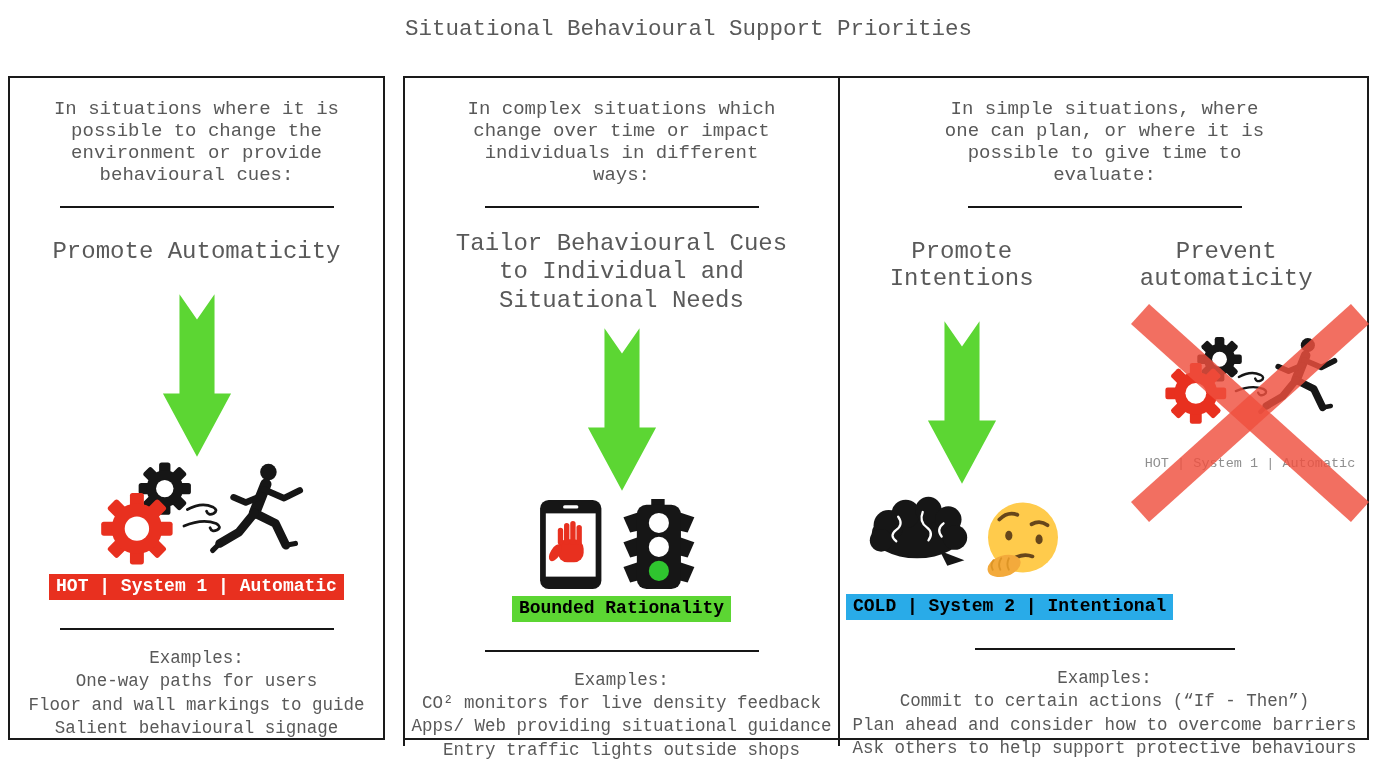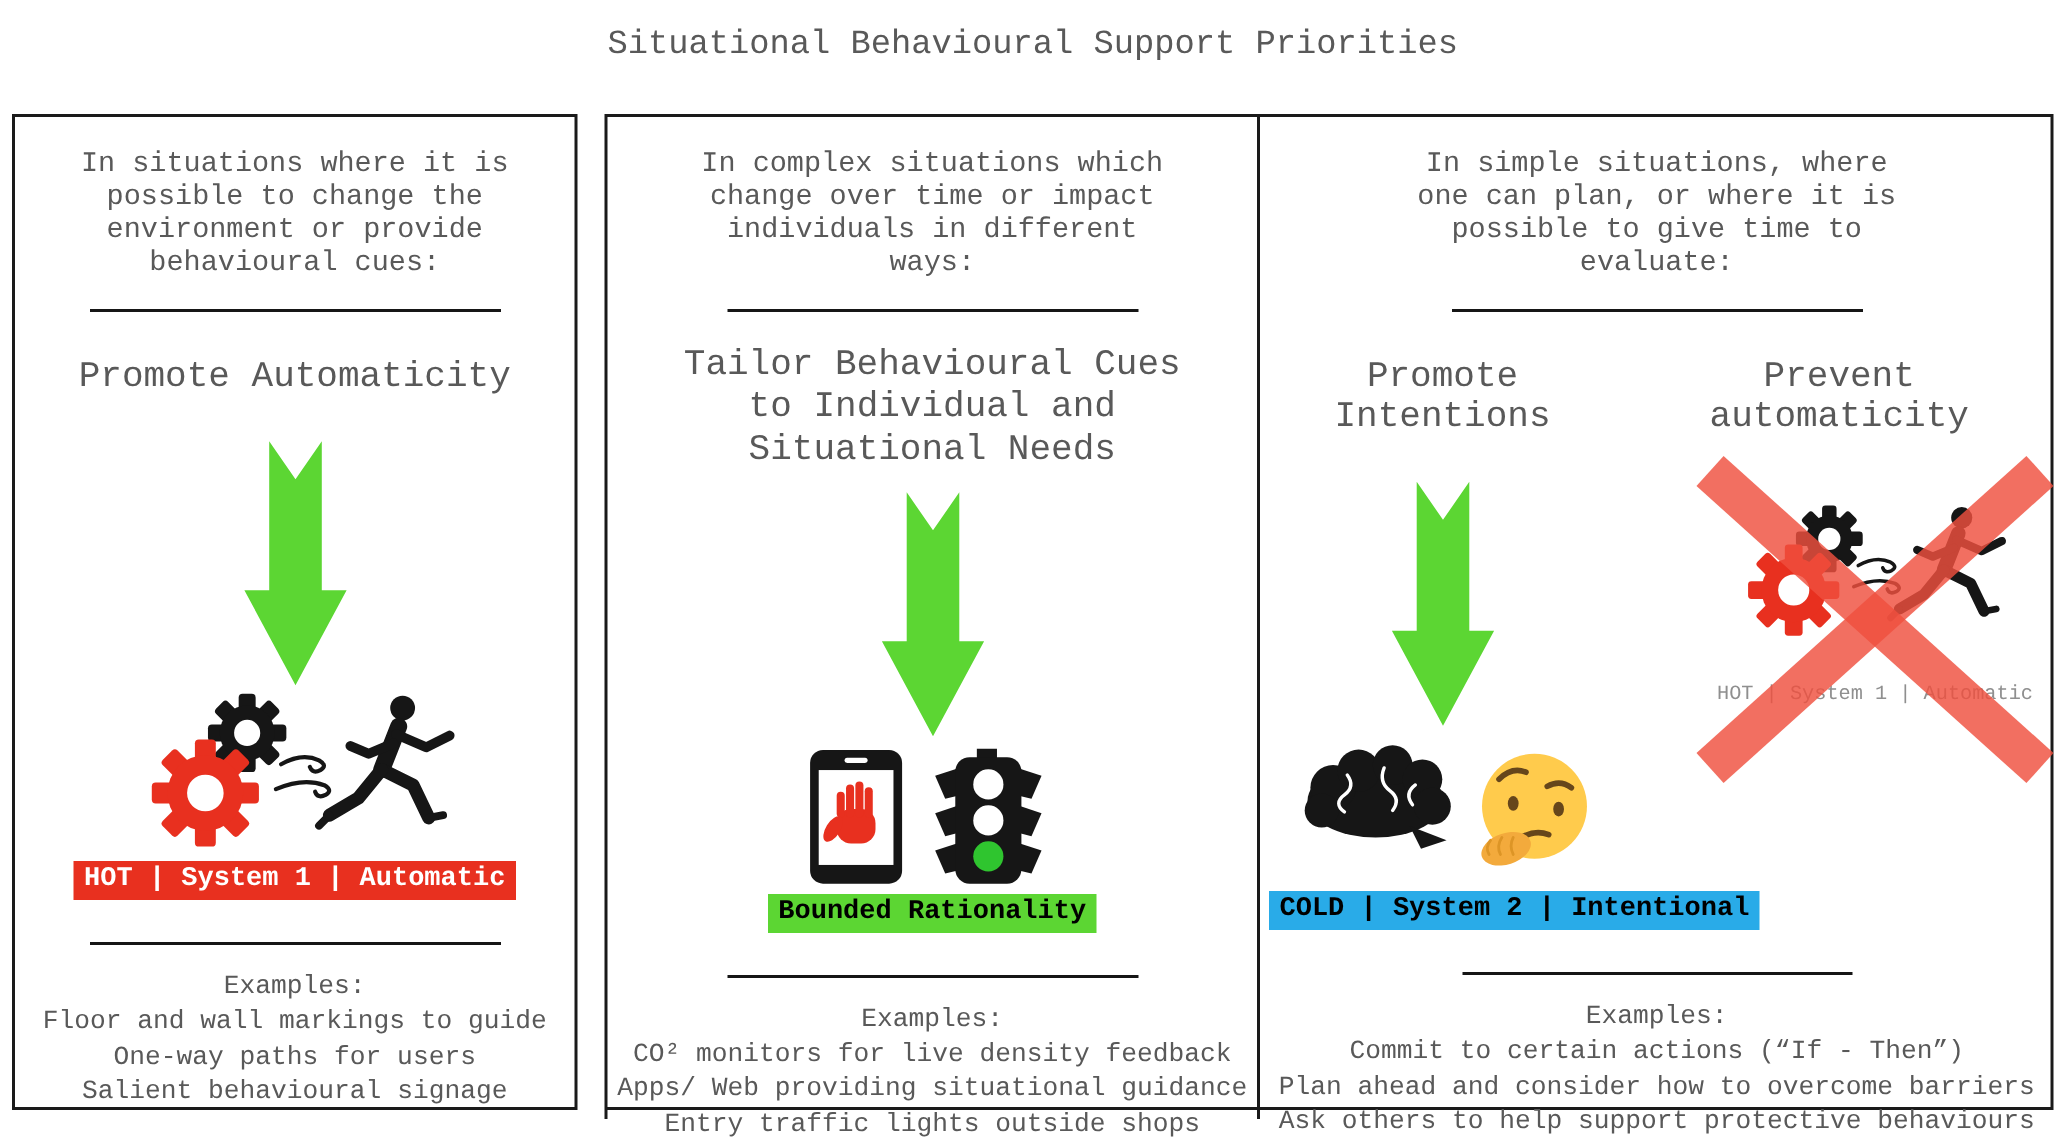--- a/index.html
+++ b/index.html
@@ -180,22 +180,22 @@
       <svg viewBox="0 0 250 124" width="218" height="108">
           <use href="#sym-gears-runner"></use>
         </svg>
     </div>
     <div class="badge-row">
       <span class="badge" style="background: rgb(232, 48, 31); color: rgb(255, 255, 255);">HOT | System 1 | Automatic</span>
     </div>
     <div class="rule bottom"></div>
     <div class="examples">
       <div>Examples:</div>
+      <div>One-way paths for users</div>
       <div>Floor and wall markings to guide</div>
-      <div>One-way paths for users</div>
       <div>Salient behavioural signage</div>
     </div>
   </div>
 
   <div class="col col2">
     <div class="situation">In complex situations which change over time or impact individuals in different ways:</div>
     <div class="rule"></div>
     <div class="strategy">Tailor Behavioural Cues to Individual and Situational Needs</div>
     <div class="arrow-wrap">
       <svg viewBox="0 0 76 170" width="74" height="166">

